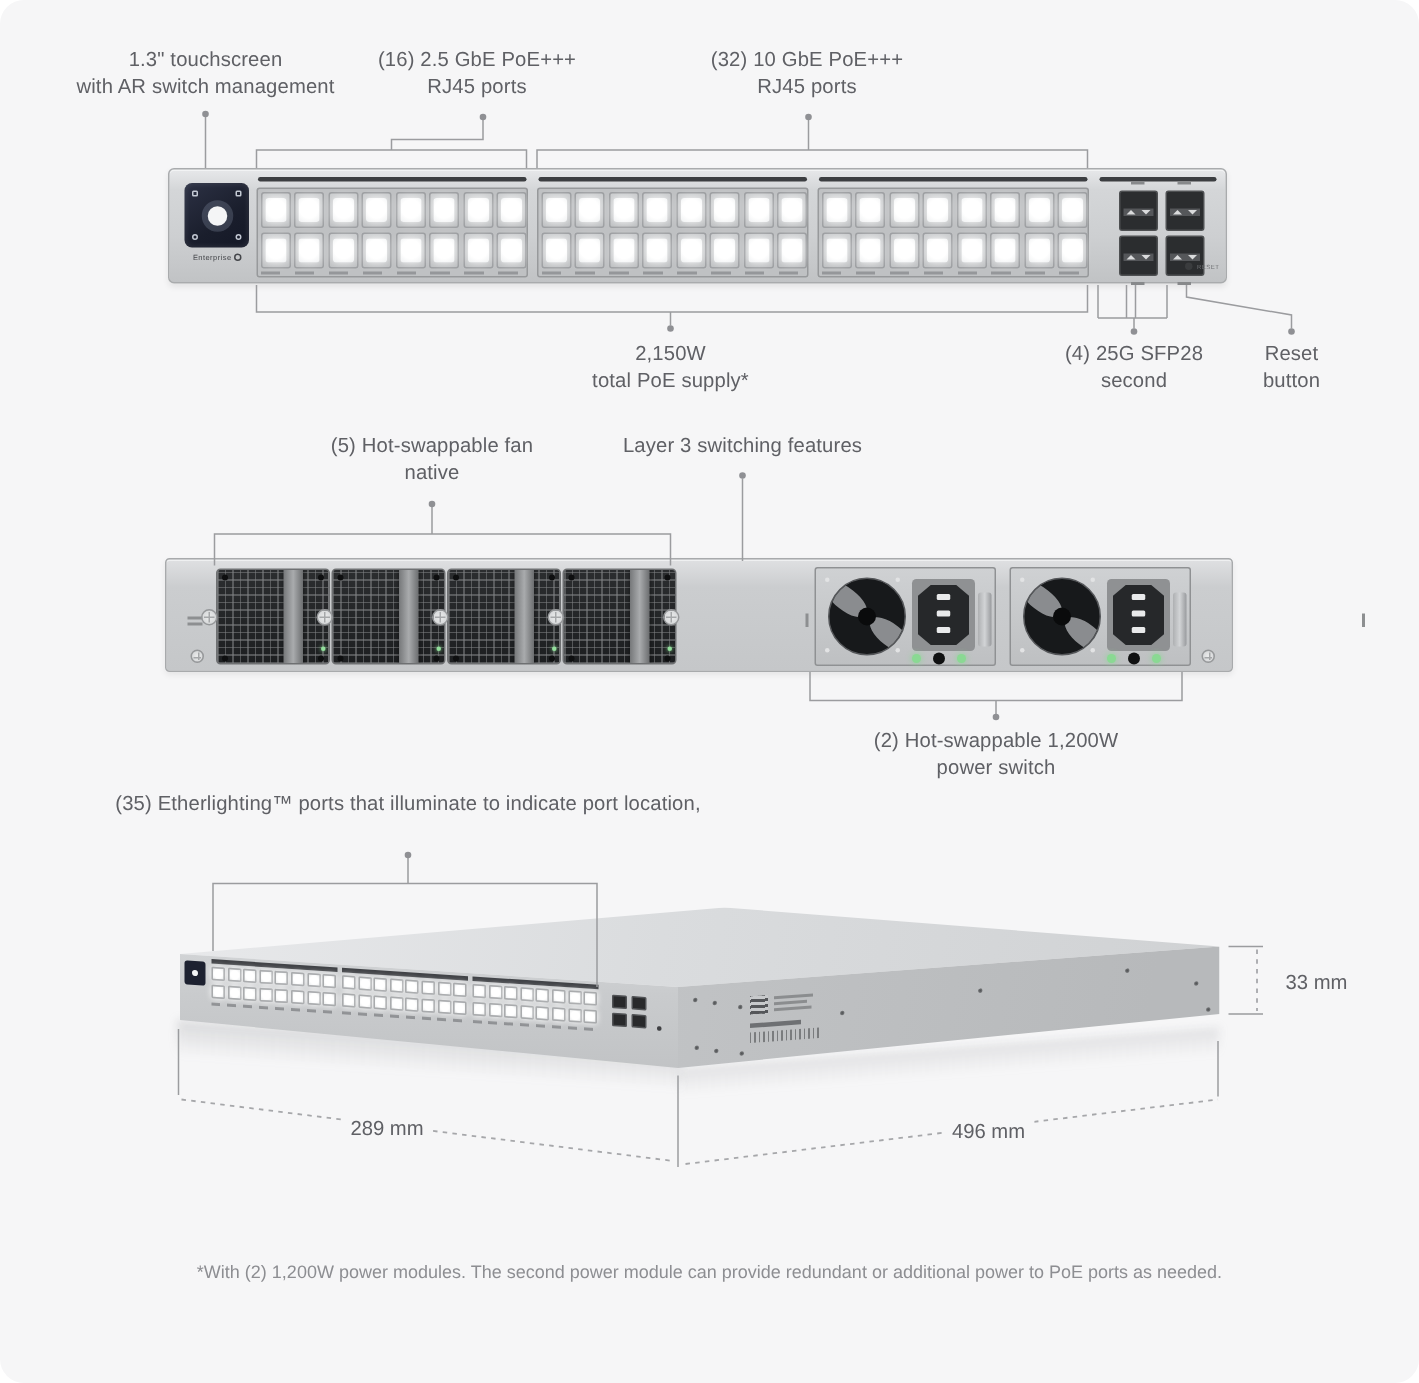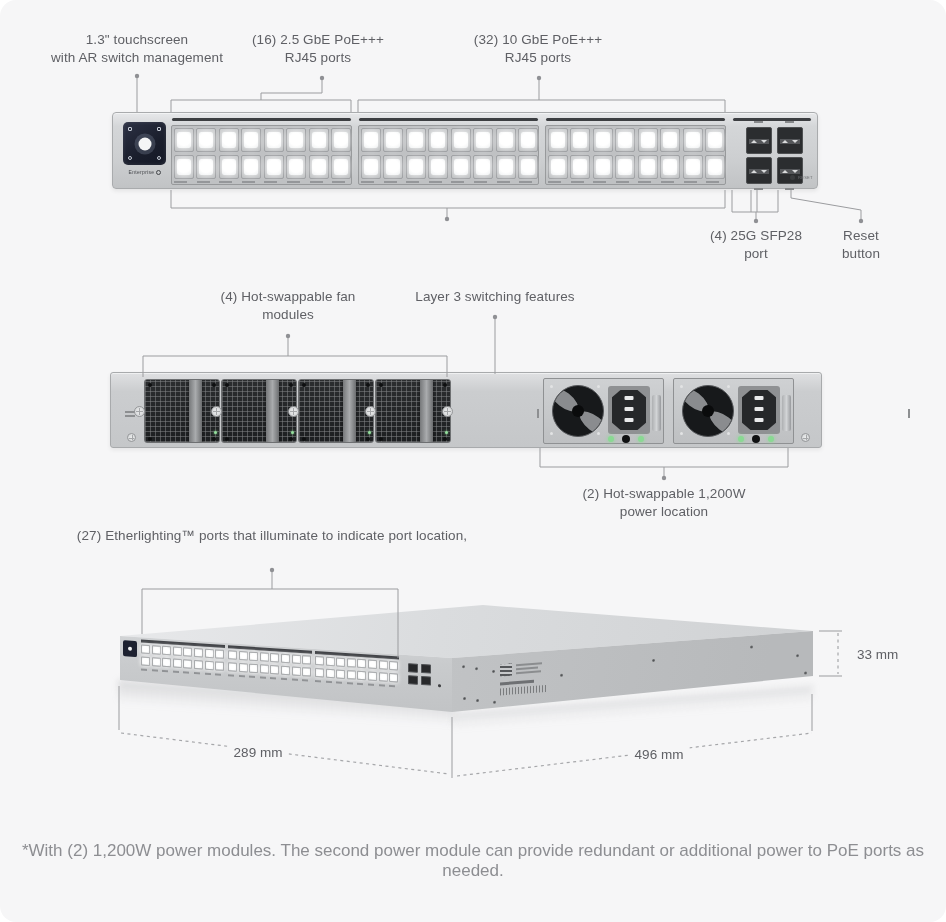--- a/index.html
+++ b/index.html
@@ -4,21 +4,21 @@
 <style>
   html,body{margin:0;padding:0;background:#ffffff;}
   *{box-sizing:border-box;}
   .canvas{position:relative;width:946px;height:922px;background:#f6f6f7;border-radius:16px;overflow:hidden;
           font-family:"Liberation Sans","DejaVu Sans",sans-serif;}
   
   .lbl{position:absolute;font-size:13.5px;line-height:18px;color:#5f6065;text-align:center;
        transform:translateX(-50%);white-space:nowrap;z-index:30;letter-spacing:.1px;}
   .dimlbl{position:absolute;font-size:13.5px;color:#5f6065;z-index:30;white-space:nowrap;}
   .dimlbl.masked{background:#f6f6f7;padding:0 6px;transform:translate(-50%,-50%);}
-  .fn{position:absolute;left:0;width:100%;text-align:center;font-size:17px;color:#8d8e92;z-index:30;}
+  .fn{position:absolute;left:0;width:100%;text-align:center;font-size:12px;color:#8d8e92;z-index:30;}
   
   .overlay{position:absolute;left:0;top:0;z-index:20;pointer-events:none;}
   
   .front{position:absolute;left:112px;top:112px;width:706px;height:77px;border-radius:4px;
          background:linear-gradient(180deg,#e7e8ea 0%,#d4d6d8 18%,#cdcfd1 60%,#c1c3c5 100%);
          border:1px solid #a9abad;box-shadow:inset 0 1px 0 #f2f3f4,0 2px 4px rgba(0,0,0,.08);z-index:10;}
   .screen{position:absolute;left:10px;top:9px;width:43px;height:43px;border-radius:5px;
           background:linear-gradient(145deg,#2c3144 0%,#1a1e2c 60%,#141826 100%);box-shadow:inset 0 0 4px rgba(255,255,255,.12);}
   .knob{position:absolute;left:50%;top:50%;width:13px;height:13px;border-radius:50%;background:#f4f5f6;
         transform:translate(-50%,-50%);box-shadow:0 0 0 4px rgba(170,180,205,.22);}
@@ -158,41 +158,45 @@
       <div>with AR switch management</div>
   </div>
   <div class="lbl" style="left:318px;top:31px;">
     <div>(16) 2.5 GbE PoE+++</div>
       <div>RJ45 ports</div>
   </div>
   <div class="lbl" style="left:538px;top:31px;">
     <div>(32) 10 GbE PoE+++</div>
       <div>RJ45 ports</div>
   </div>
+  <div class="lbl" style="left:447px;top:227px;">
+    <div>2,150W</div>
+      <div>total PoE supply*</div>
+  </div>
   <div class="lbl" style="left:756px;top:227px;">
     <div>(4) 25G SFP28</div>
-      <div>port</div>
+      <div>second</div>
   </div>
   <div class="lbl" style="left:861px;top:227px;">
     <div>Reset</div>
       <div>button</div>
   </div>
   <div class="lbl" style="left:288px;top:288px;">
-    <div>(4) Hot-swappable fan</div>
-      <div>modules</div>
+    <div>(5) Hot-swappable fan</div>
+      <div>native</div>
   </div>
   <div class="lbl" style="left:495px;top:288px;">
     <div>Layer 3 switching features</div>
   </div>
   <div class="lbl" style="left:664px;top:485px;">
     <div>(2) Hot-swappable 1,200W</div>
-      <div>power location</div>
+      <div>power switch</div>
   </div>
   <div class="lbl" style="left:272px;top:527px;">
-    <div>(27) Etherlighting™ ports that illuminate to indicate port location,</div>
+    <div>(35) Etherlighting™ ports that illuminate to indicate port location,</div>
   </div>
   <div class="dimlbl masked" style="left:258px;top:752px;">289 mm</div>
   <div class="dimlbl masked" style="left:659px;top:754px;">496 mm</div>
   <div class="dimlbl" style="left:857px;top:647px;">33 mm</div>
   <div class="fn" style="top:841px;">*With (2) 1,200W power modules. The second power module can provide redundant or additional power to PoE ports as needed.</div>
 
   <div class="front">
     <div class="screen">
       <span class="scr-ico" style="left:5px;top:5px;"></span>
       <span class="scr-ico" style="right:5px;top:5px;"></span>

